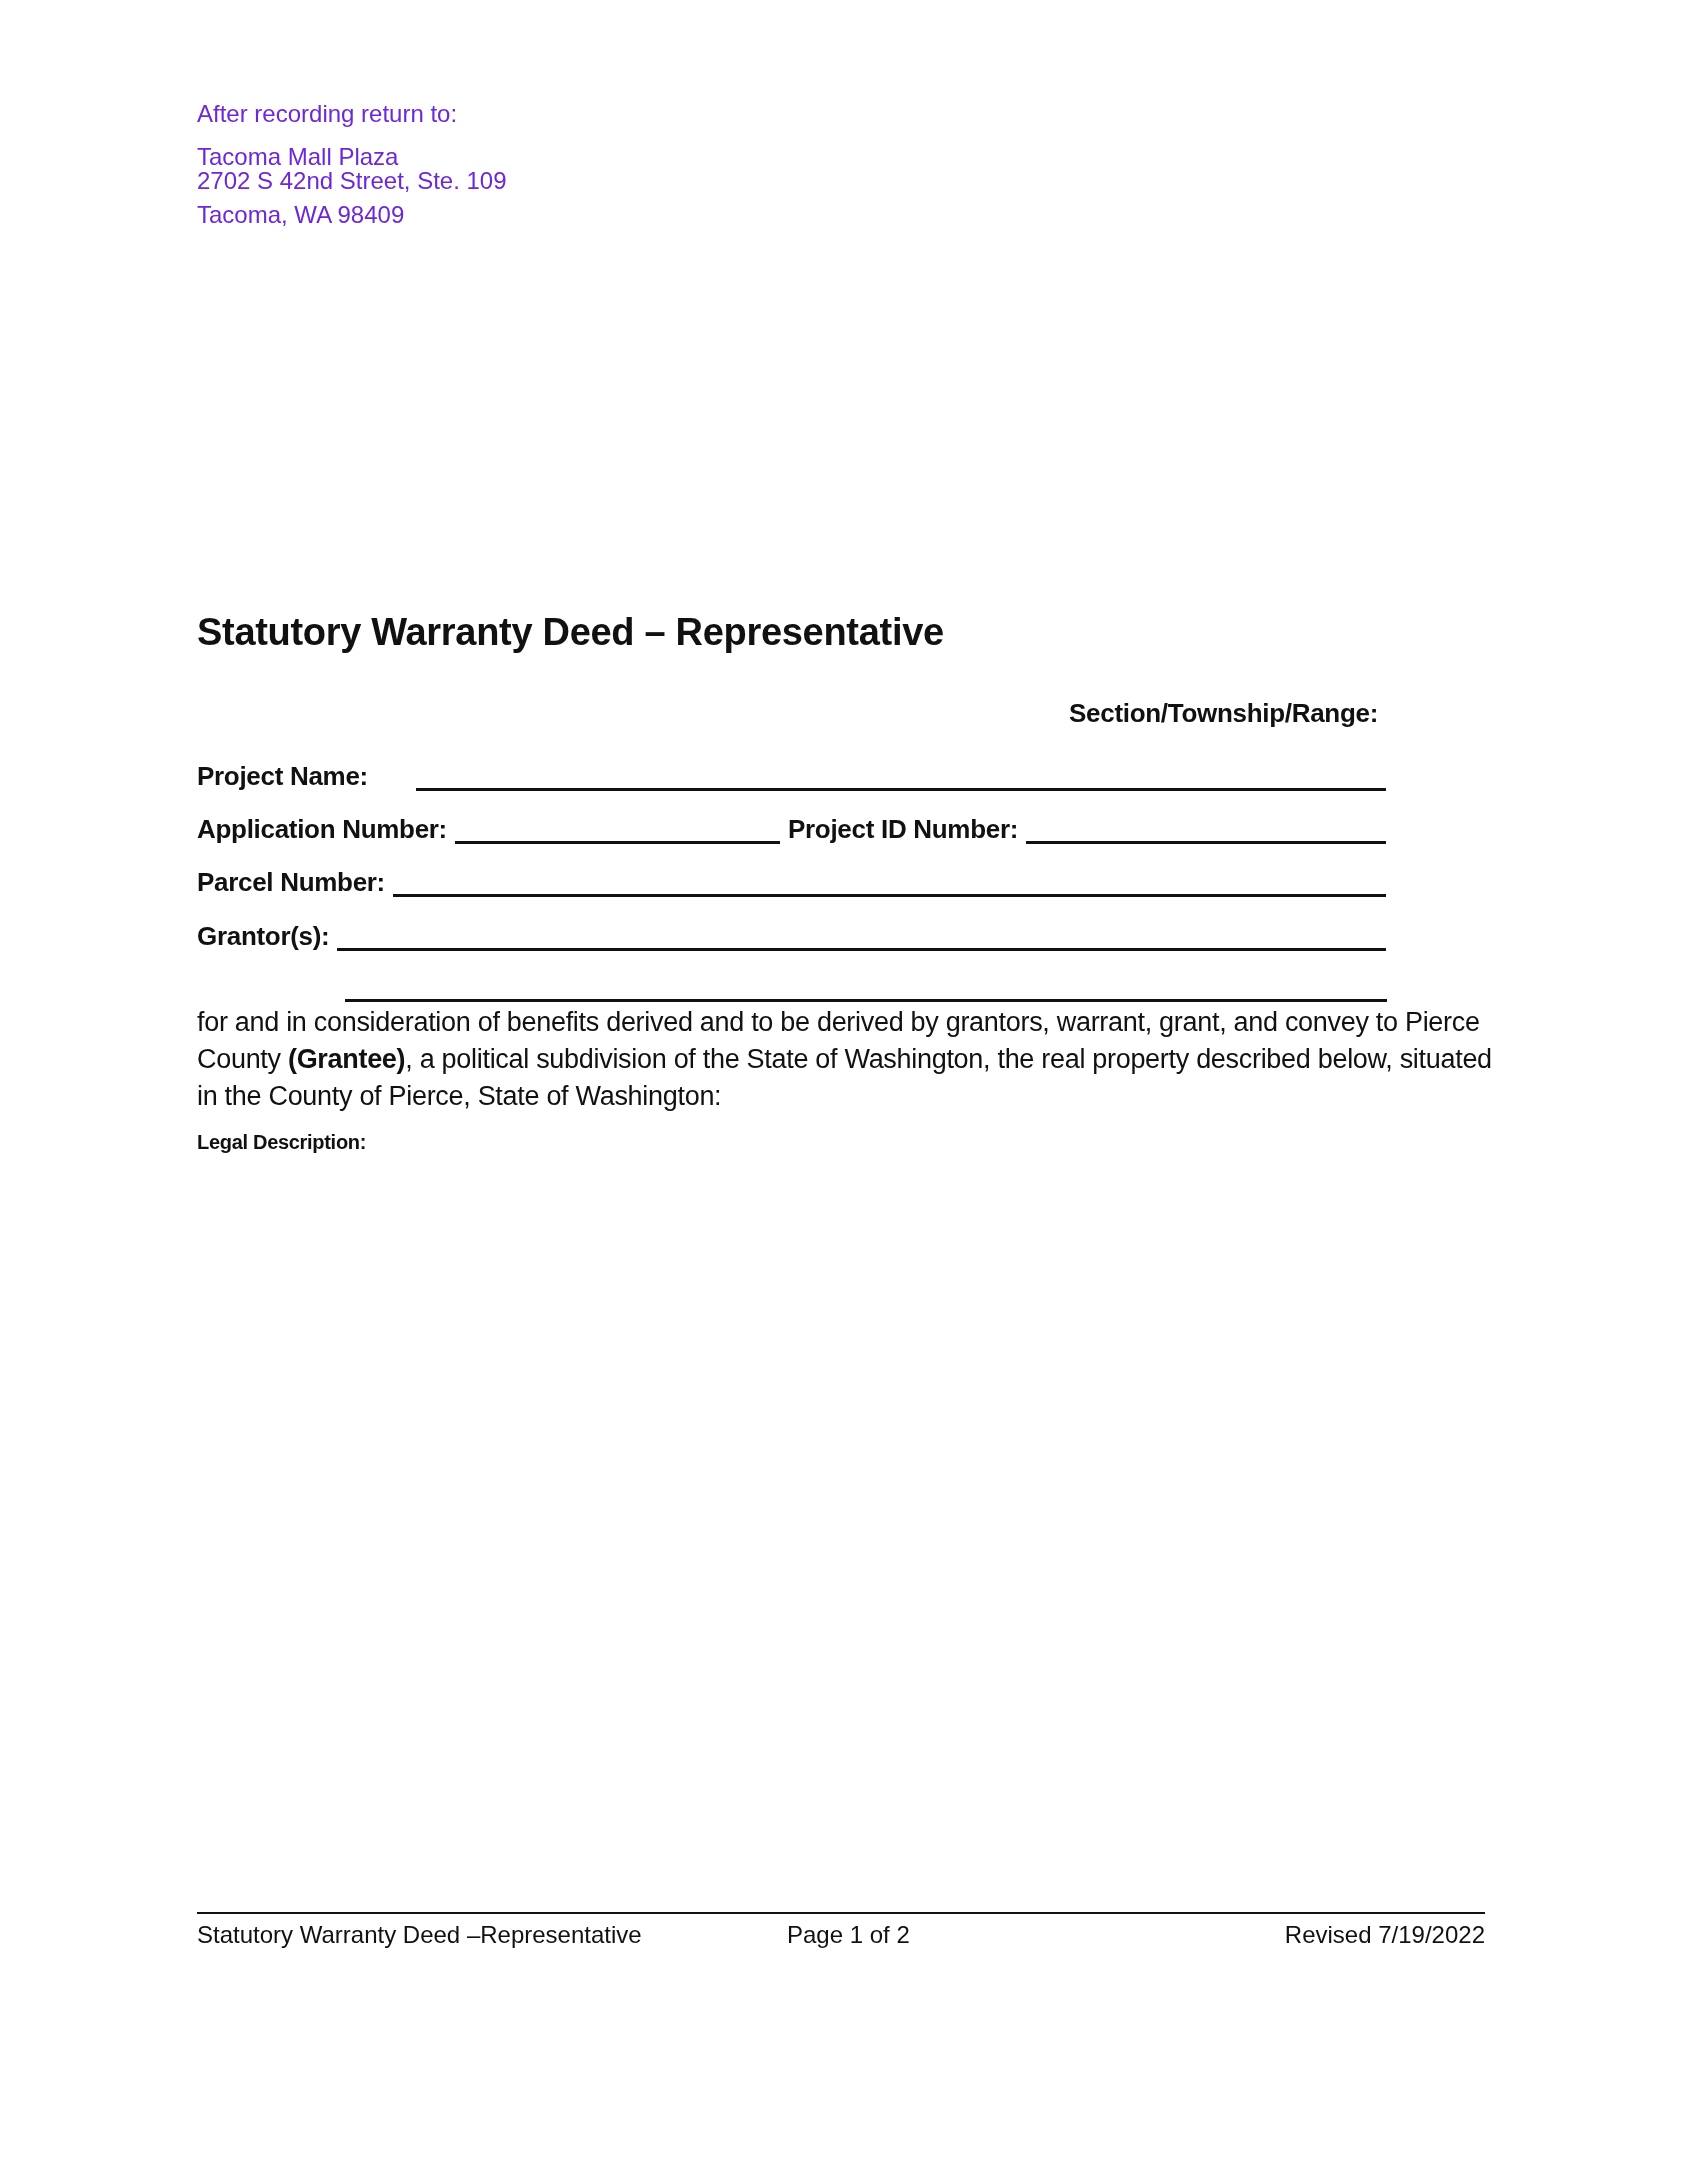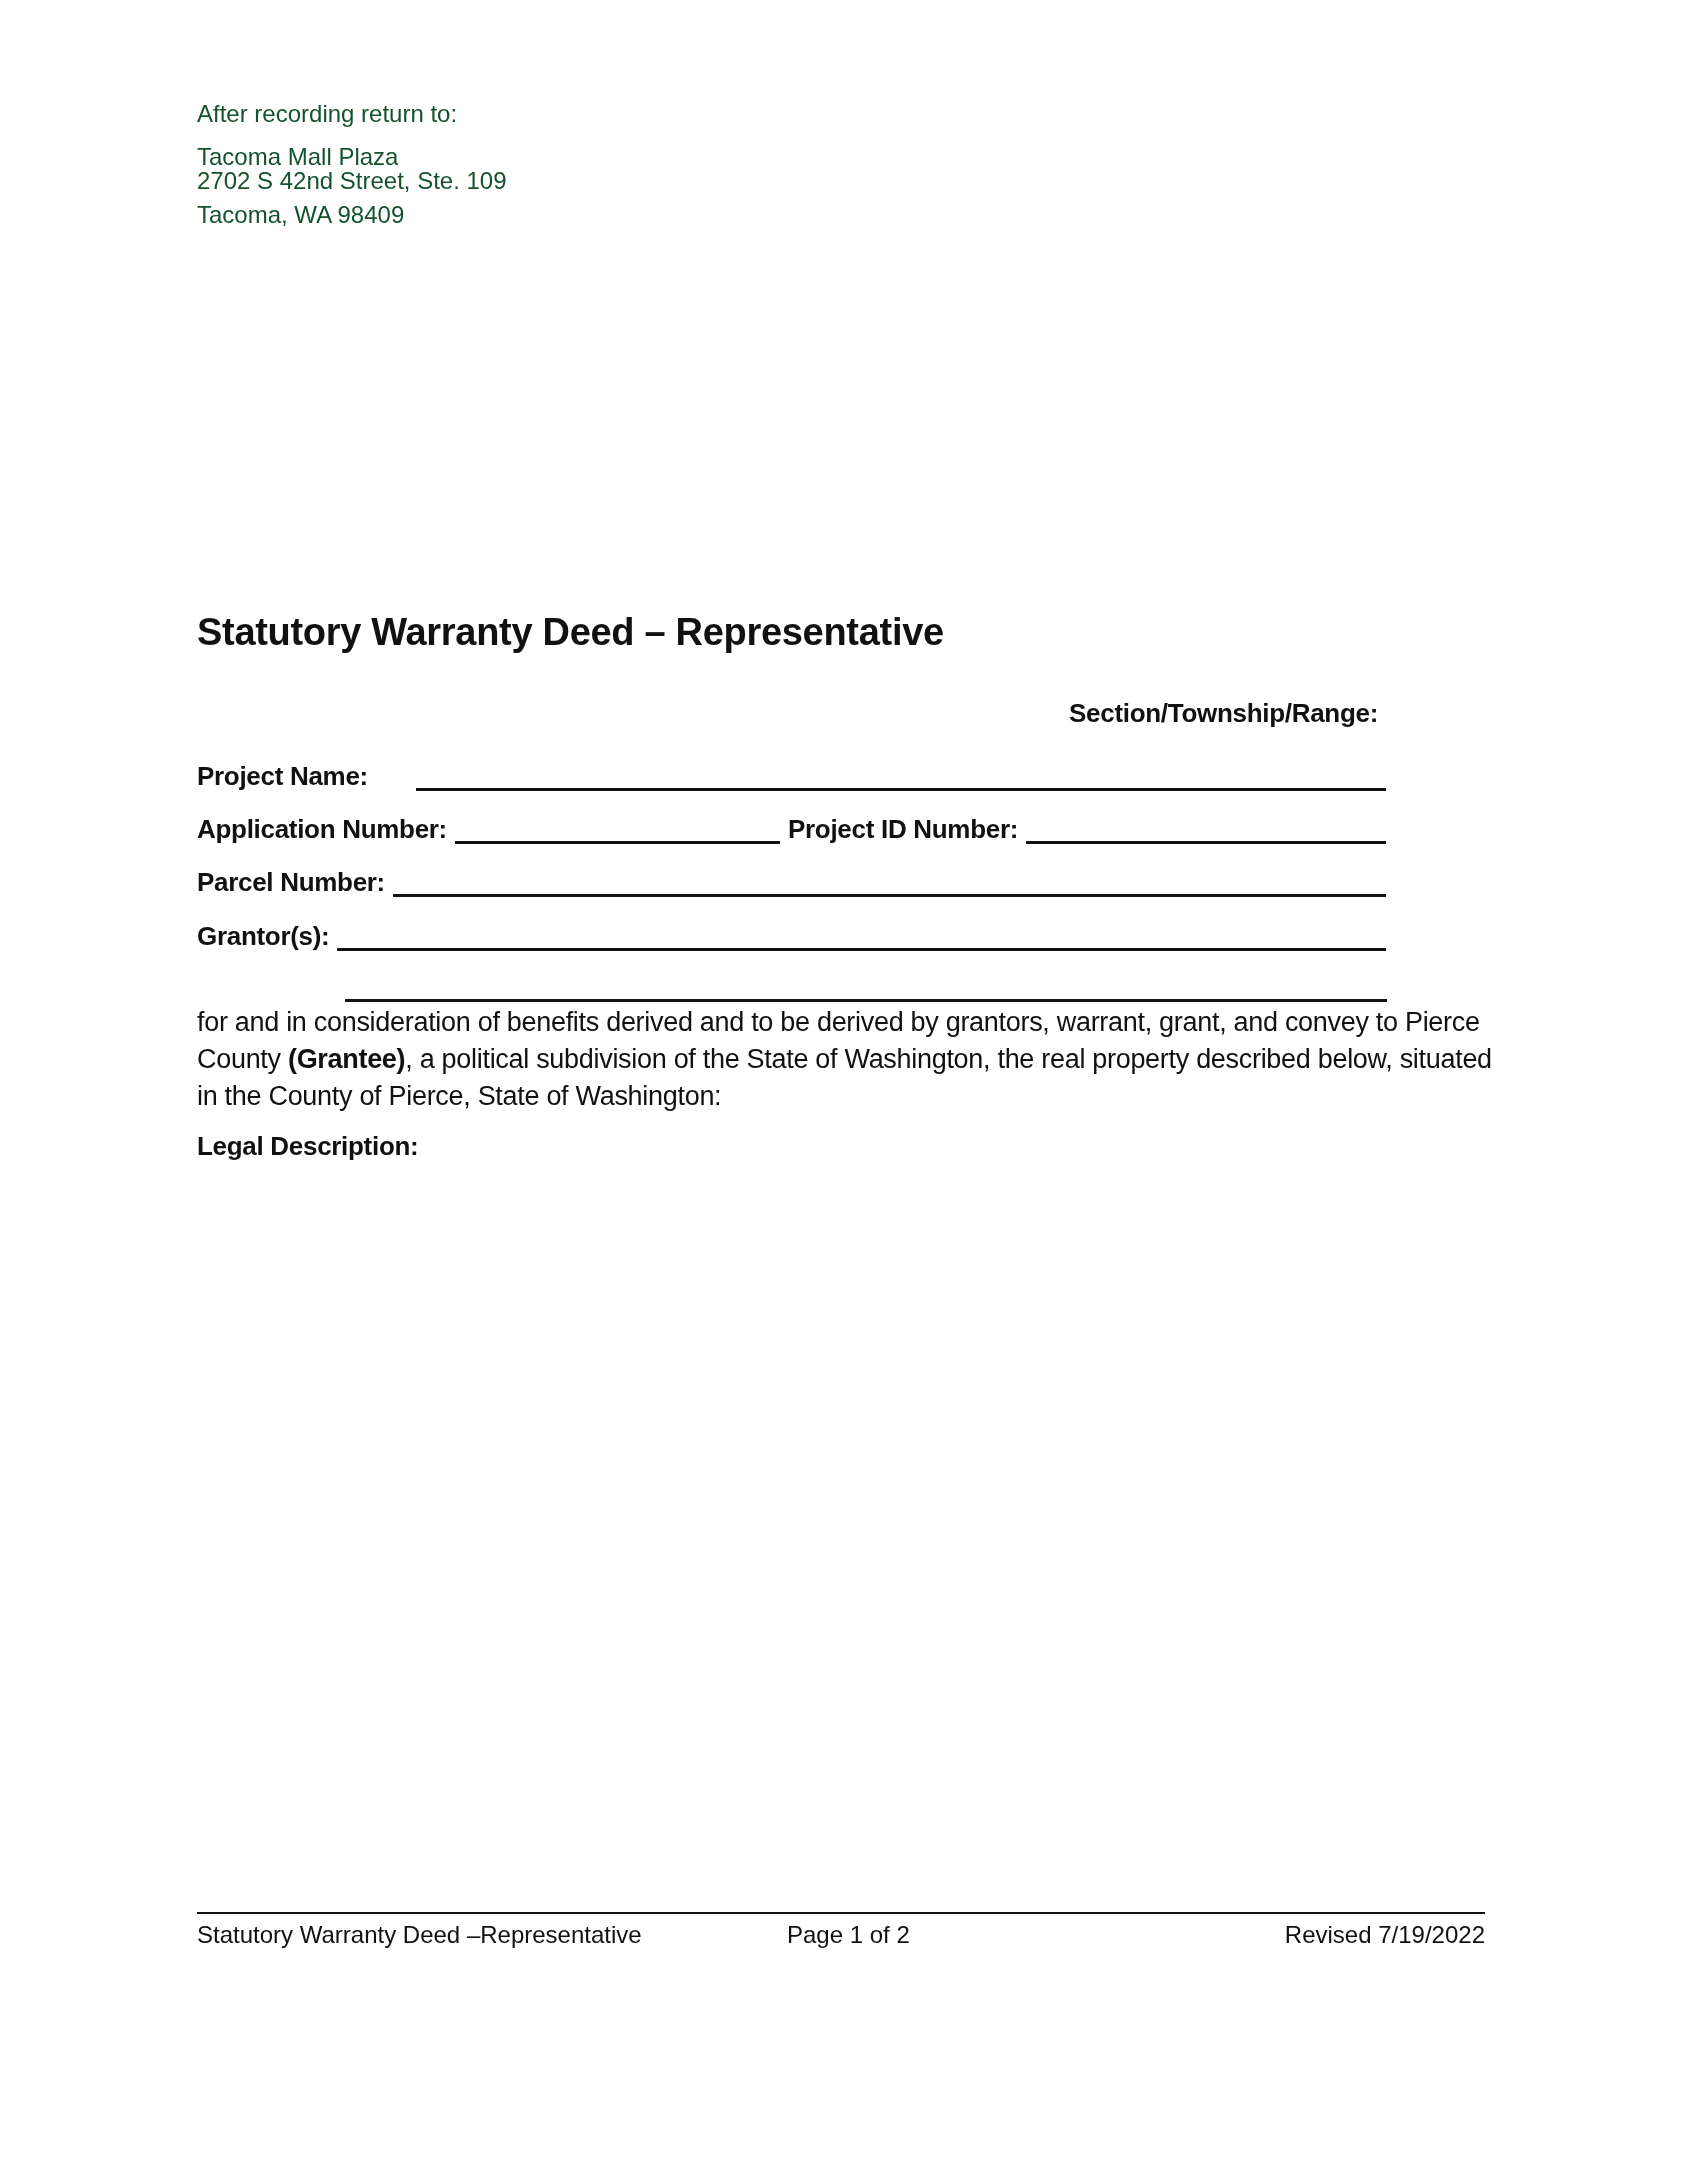--- a/index.html
+++ b/index.html
@@ -1,31 +1,31 @@
 <!DOCTYPE html>
 <html><head>
 <meta charset="utf-8">
 <style>
   html, body { margin: 0; padding: 0; background: #ffffff; }
   body {
     width: 1683px; height: 2178px; position: relative; overflow: hidden;
     font-family: "Liberation Sans", "DejaVu Sans", sans-serif; color: #111;
   }
   .abs { position: absolute; white-space: nowrap; }
-  .addr { left: 197px; font-size: 24px; line-height: 34px; color: #14532d; }
+  .addr { left: 197px; font-size: 24px; line-height: 34px; color: #6d28d9; }
   .title { left: 197px; top: 611px; font-size: 38px; font-weight: bold; letter-spacing: -0.3px; }
   .field-row { position: absolute; left: 197px; width: 1189px; height: 40px; display: flex; align-items: flex-end; }
   .field-label { font-size: 26px; font-weight: bold; white-space: nowrap; line-height: 30px; margin-right: 8px; letter-spacing: -0.3px; }
   .field-line { flex: 1; border-bottom: 3px solid #111; height: 26px; }
   .field-line.fixed { flex: none; }
   .field-label.second { margin-left: 8px; }
   .extra-line { position: absolute; left: 345px; width: 1042px; top: 999px; border-bottom: 3px solid #111; }
   .para { position: absolute; left: 197px; top: 1004px; width: 1297px; font-size: 27px; line-height: 37px; letter-spacing: -0.3px; }
   .para b { font-weight: bold; text-align: center; }
-  .legal { left: 197px; top: 1131px; font-size: 26px; font-weight: bold; letter-spacing: -0.3px; }
+  .legal { left: 197px; top: 1131px; font-size: 20px; font-weight: bold; letter-spacing: -0.3px; }
   .footer-rule { position: absolute; left: 197px; width: 1288px; top: 1912px; border-top: 2px solid #111; }
   .footer { position: absolute; top: 1918px; left: 197px; width: 1288px; height: 34px; font-size: 24px; line-height: 34px; }
   .footer span { position: absolute; top: 0; white-space: nowrap; }
   .f-left { left: 0; }
   .f-center { left: 590px; }
   .f-right { right: 0; }
 </style>
 </head>
 <body>
 

